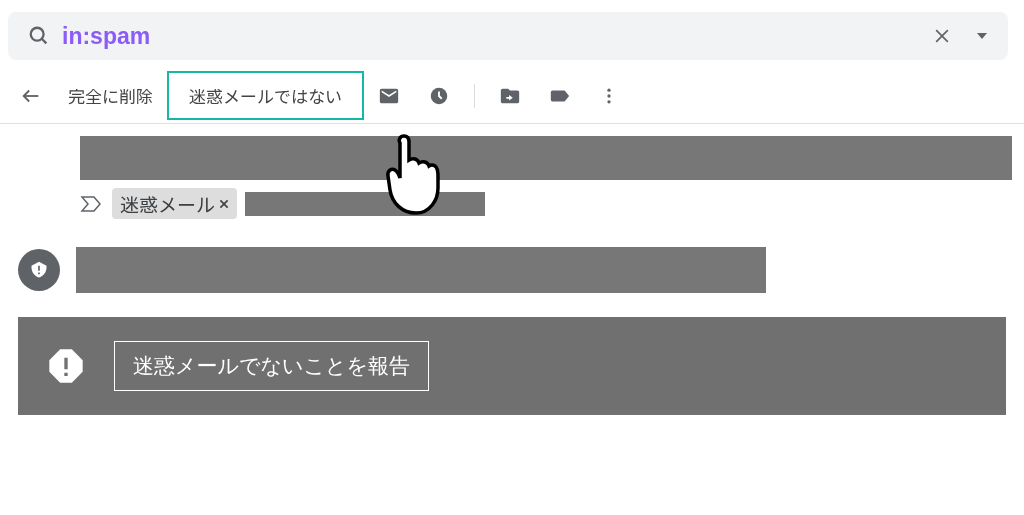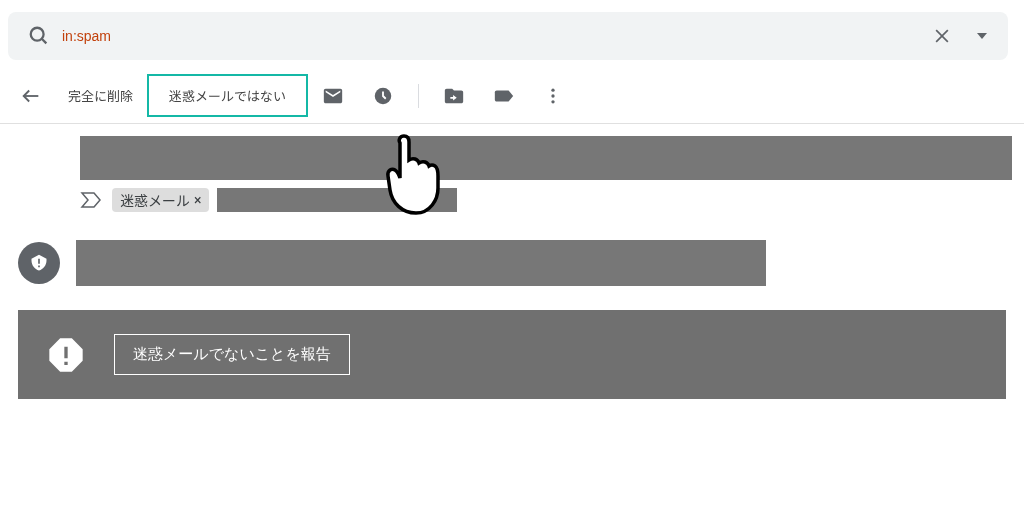--- a/index.html
+++ b/index.html
@@ -24,23 +24,24 @@
       padding: 0 8px;
     }
     .search-icon {
       color: #5f6368;
       padding: 0 12px;
     }
     .search-input {
       flex: 1;
       border: none;
       background: transparent;
-      font-size: 14px;
-      color: #c2410c;
+      font-size: 23px;
+      color: #8b5cf6;
       outline: none;
+      font-weight: bold;
     }
     .search-clear {
       color: #5f6368;
       padding: 0 12px;
       font-size: 24px;
       cursor: pointer;
     }
     .search-dropdown {
       color: #5f6368;
       padding: 0 12px;
@@ -52,21 +53,21 @@
       height: 56px;
       padding: 0 8px;
       border-bottom: 1px solid #e0e0e0;
     }
     .toolbar-back {
       color: #5f6368;
       padding: 8px 12px;
       cursor: pointer;
     }
     .toolbar-text-btn {
-      font-size: 13px;
+      font-size: 17px;
       color: #444;
       padding: 6px 14px;
       cursor: pointer;
     }
     .toolbar-text-btn.highlighted {
       border: 2px solid #14b8a6;
       padding: 10px 20px;
     }
     .toolbar-icon-btn {
       color: #5f6368;
@@ -95,21 +96,21 @@
     }
     .important-marker {
       color: #5f6368;
     }
     .spam-chip {
       display: inline-flex;
       align-items: center;
       background: #ddd;
       border-radius: 4px;
       padding: 2px 8px;
-      font-size: 14px;
+      font-size: 19px;
       color: #3c4043;
       gap: 4px;
       text-align: right;
     }
     .redacted-small {
       background: #777;
       height: 24px;
       width: 240px;
     }
     .sender-row {
@@ -155,21 +156,21 @@
       margin-bottom: 16px;
     }
     .spam-banner-text b {
       font-weight: 700;
     }
     .spam-banner-btn {
       border: 1.5px solid #fff;
       background: transparent;
       color: #fff;
       padding: 10px 18px;
-      font-size: 15px;
+      font-size: 21px;
       cursor: pointer;
     }
     .cursor-hand {
       position: absolute;
       left: 370px;
       top: 128px;
       pointer-events: none;
     }
     svg {
       display: block;

